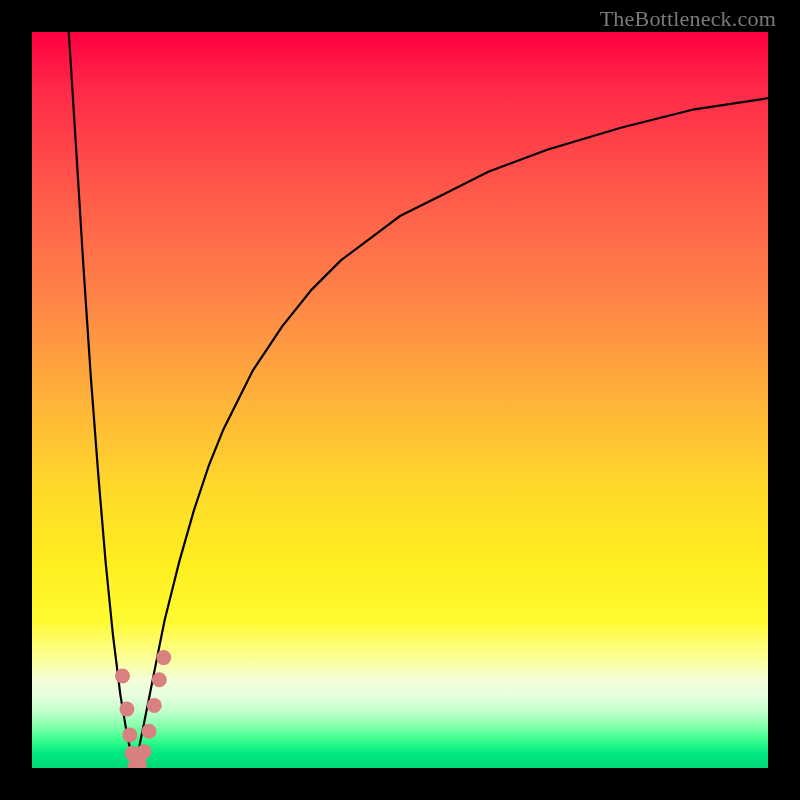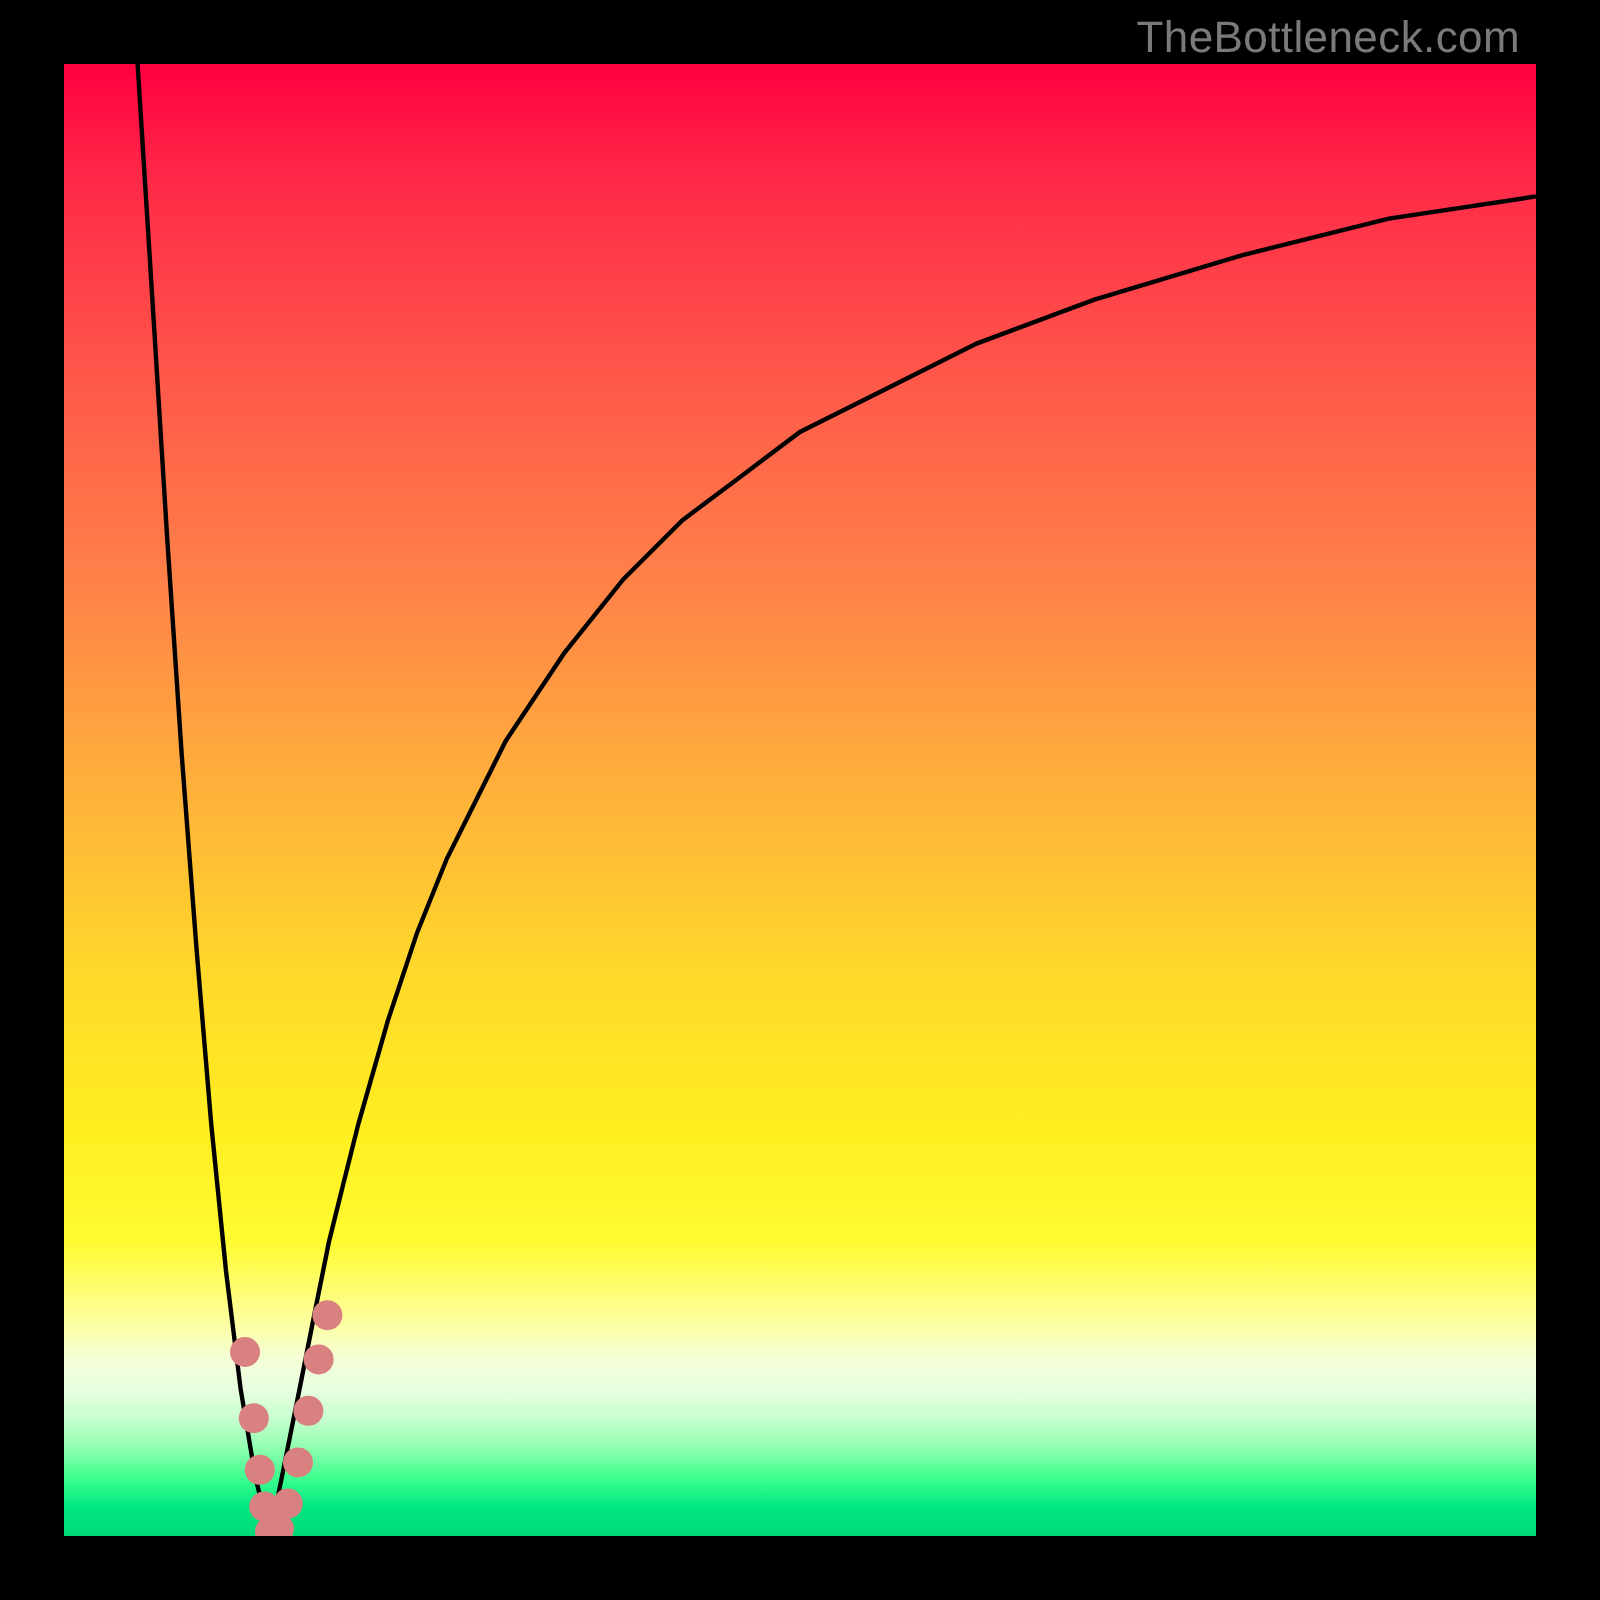--- a/index.html
+++ b/index.html
@@ -49,25 +49,25 @@
       #00d878 100%
     );
   }
   .curve-svg {
     position: absolute;
     inset: 0;
   }
   .watermark {
     position: absolute;
     top: 6px;
-    right: 40px;
+    right: 24px;
     color: #7a7a7a;
     font-size: 22px;
     letter-spacing: 0.2px;
-    font-family: Liberation Sans, sans-serif;
+    font-family: Liberation Serif, serif;
   }
 </style>
 </head>
 <body>
 
 <div class="frame">
 
   <div class="plot-area">
     <div class="gradient-bg"></div>
 

